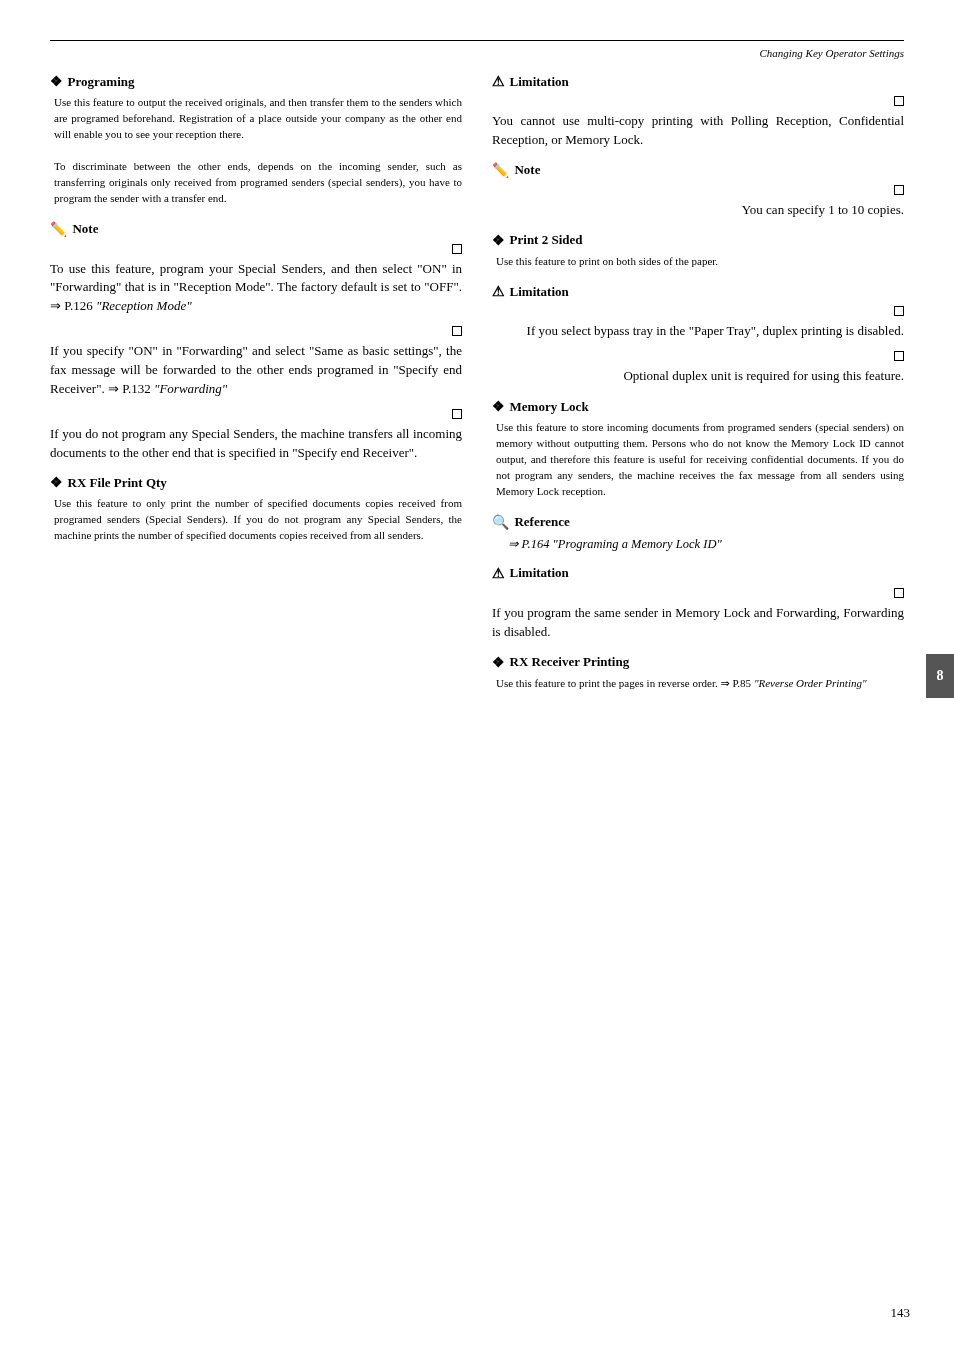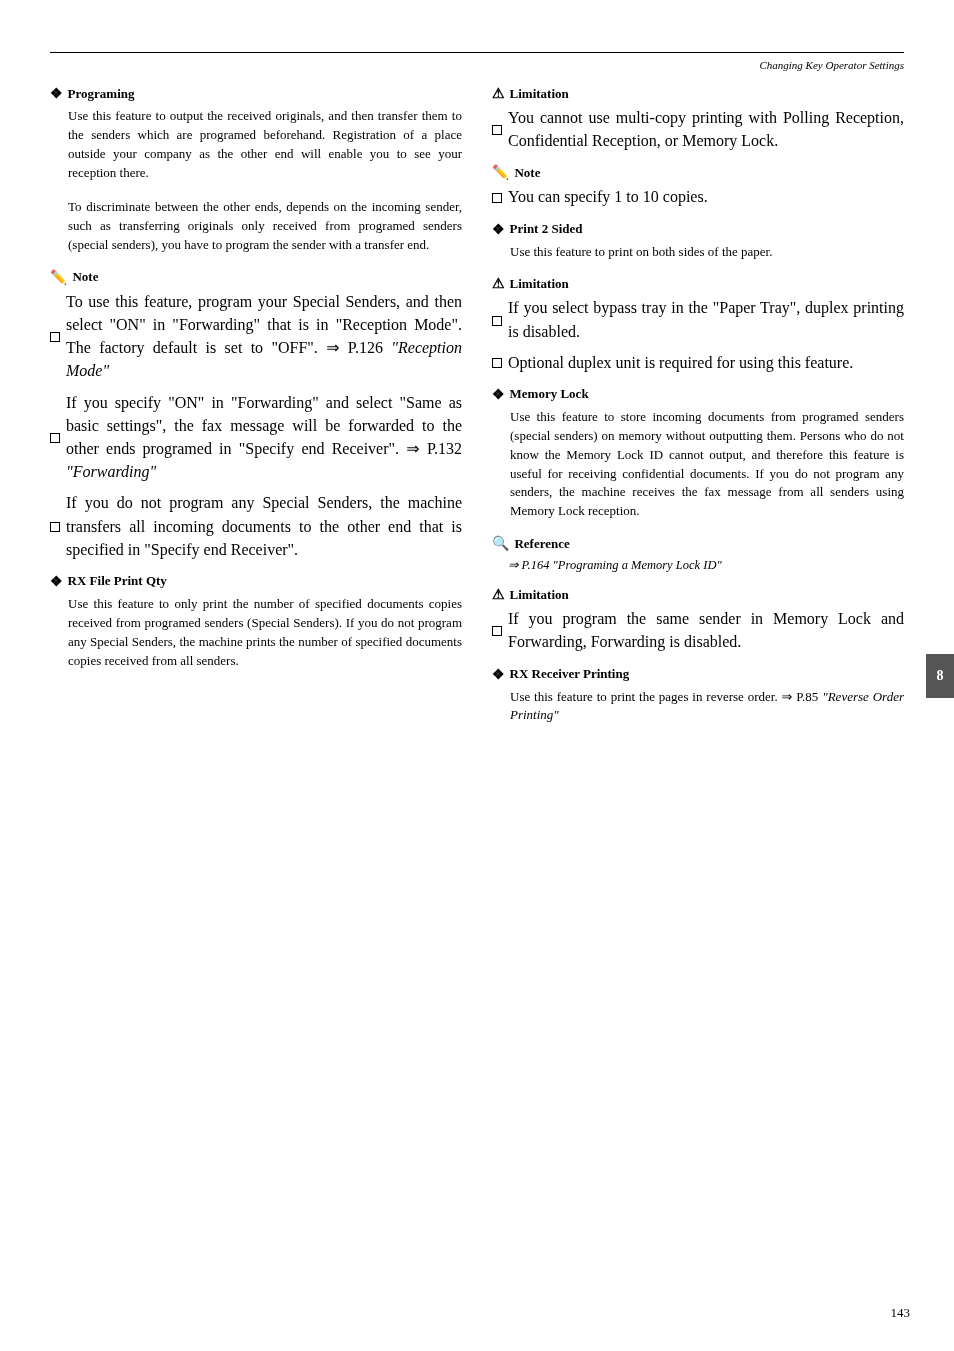--- a/index.html
+++ b/index.html
@@ -8,21 +8,21 @@
       font-family: 'Times New Roman', Times, serif;
       font-size: 13px;
       color: #000;
       width: 954px;
       min-height: 1351px;
       position: relative;
     }
     .page {
       width: 954px;
       min-height: 1351px;
-      padding: 52px 50px 40px 50px;
+      padding: 40px 50px 40px 50px;
       position: relative;
     }
     .header-line {
       border-bottom: 1px solid #000;
       margin-bottom: 6px;
     }
     .header-text {
       text-align: right;
       font-size: 11px;
       margin-bottom: 14px;
@@ -50,24 +50,24 @@
       display: flex;
       align-items: center;
       gap: 5px;
       margin-bottom: 5px;
     }
     .diamond {
       color: #000;
       font-size: 14px;
     }
     .section-body {
-      font-size: 13px;
+      font-size: 11px;
       line-height: 1.45;
       text-align: justify;
-      margin-left: 18px;
+      margin-left: 4px;
     }
     .note-section {
       margin-bottom: 12px;
     }
     .note-title {
       font-weight: bold;
       font-size: 13px;
       display: flex;
       align-items: center;
       gap: 5px;
@@ -83,26 +83,27 @@
     .reference-icon {
       font-size: 14px;
     }
     .bullet-list {
       list-style: none;
       padding: 0;
       margin: 0;
     }
     .bullet-list li {
       display: flex;
-      align-items: center;
+      align-items: flex-end;
       gap: 6px;
-      font-size: 16px;
+      font-size: 13px;
       line-height: 1.45;
       margin-bottom: 8px;
       text-align: justify;
+      flex-direction: column;
     }
     .bullet-list li .bullet-sq {
       flex-shrink: 0;
       margin-top: 2px;
       width: 10px;
       height: 10px;
       border: 1.5px solid #000;
       display: inline-block;
     }
     .italic-ref {

